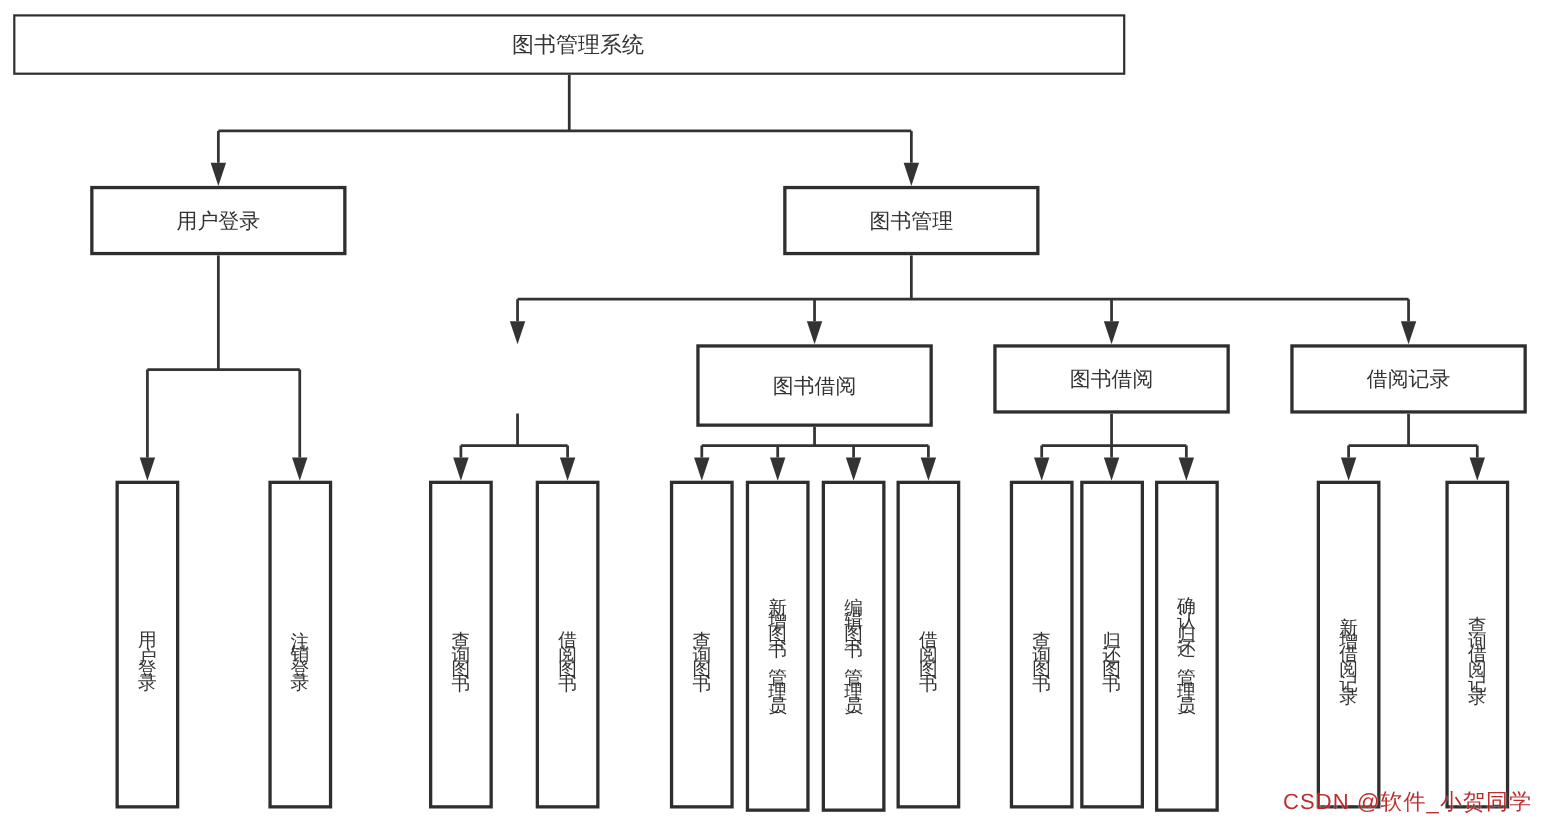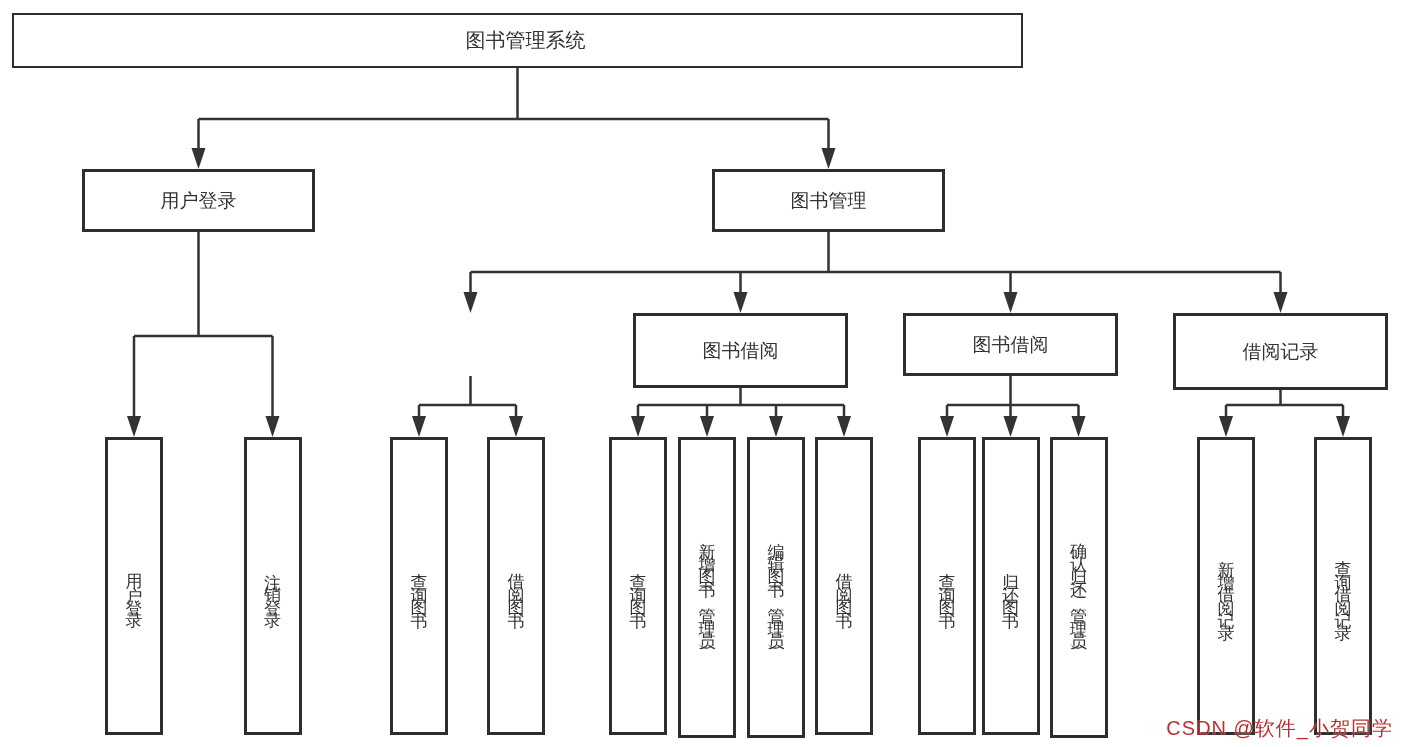--- a/index.html
+++ b/index.html
@@ -123,21 +123,21 @@
   <div class="node lvl2" style="left:712px; top:169px; width:233px; height:63px;">
     <span>图书管理</span>
   </div>
 
   <div class="node lvl3" style="left:633px; top:313px; width:215px; height:75px;">
     <span>图书借阅</span>
   </div>
   <div class="node lvl3" style="left:903px; top:313px; width:215px; height:63px;">
     <span>图书借阅</span>
   </div>
-  <div class="node lvl3" style="left:1173px; top:313px; width:215px; height:77px;">
+  <div class="node lvl3" style="left:1173px; top:313px; width:215px; height:63px;">
     <span>借阅记录</span>
   </div>
 
   <div class="node leaf" style="left:105px; top:437px; width:58px; height:298px;">
     <span class="vtext">用户登录</span>
   </div>
   <div class="node leaf" style="left:243.5px; top:437px; width:58px; height:298px;">
     <span class="vtext">注销登录</span>
   </div>
 

